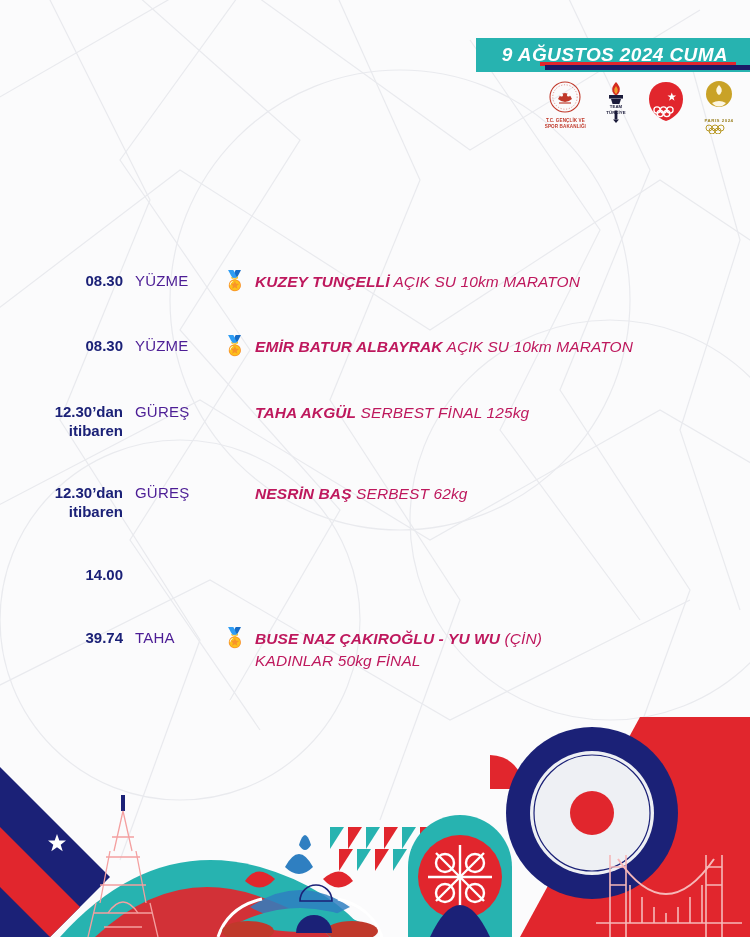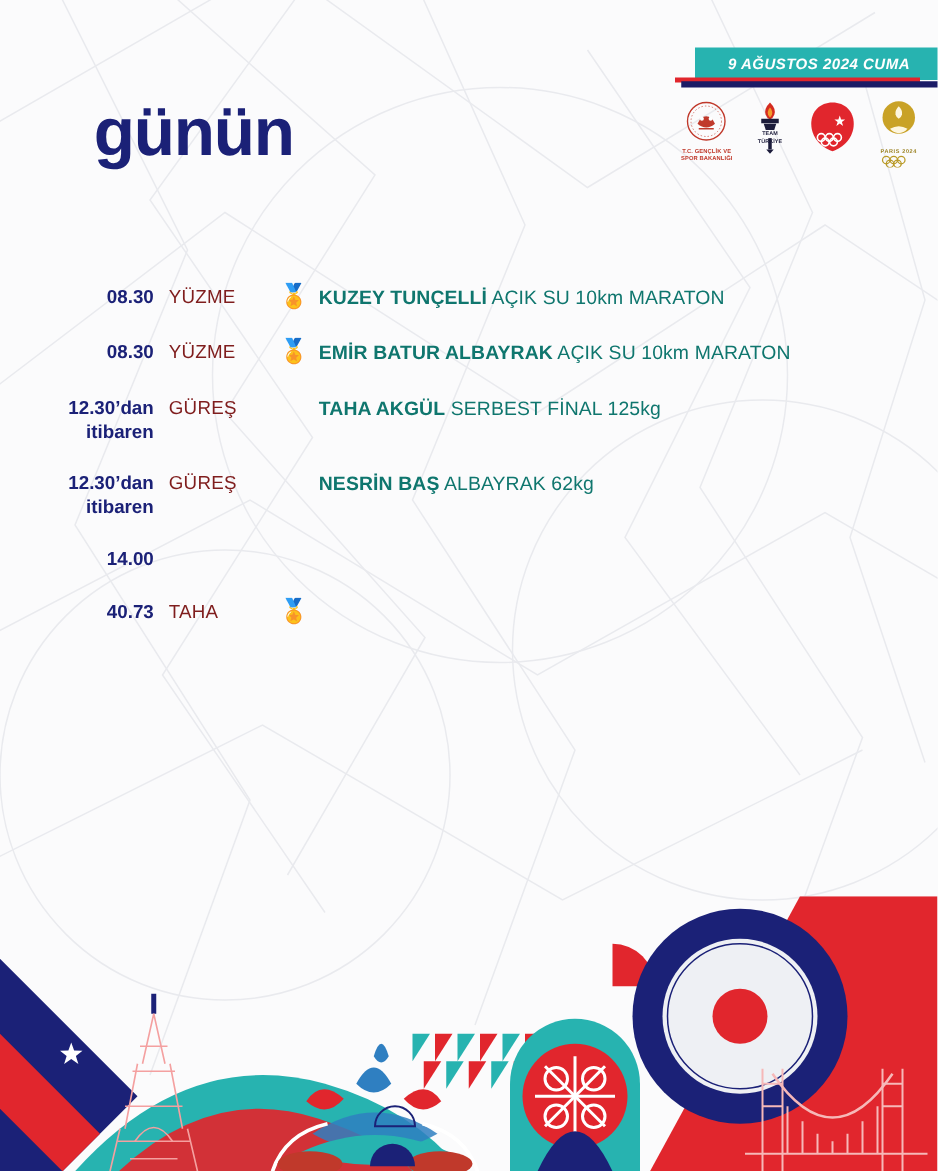--- a/index.html
+++ b/index.html
@@ -19,21 +19,21 @@
 
   
   .date-banner-wrap{
     position:absolute; top:38px; right:0; z-index:5;
   }
   .date-banner{
     background:#27b3b0;
     color:#ffffff;
     font-style:italic;
     font-weight:bold;
-    font-size:12px;
+    font-size:19px;
     letter-spacing:.4px;
     padding:6px 22px 6px 26px;
     white-space:nowrap;
   }
   .banner-rule-red{
     position:absolute; right:14px; top:23.5px;
     width:196px; height:4px; background:#e1262d;
   }
   .banner-rule-navy{
     position:absolute; right:0px; top:27px;
@@ -64,43 +64,45 @@
   }
   .page-title .l2{ display:block; }
 
   
   .schedule{
     position:absolute; left:0; top:228px; width:750px; z-index:5;
   }
   .row{
     display:flex; align-items:flex-start;
     margin-bottom:22px;
+    margin-top:43px;
   }
   .col-time{
     width:123px; flex:0 0 123px;
     text-align:right;
     font-weight:bold; font-size:15px; color:#1b2177;
     line-height:1.25; padding-top:1px;
   }
   .col-sport{
     width:80px; flex:0 0 80px;
     margin-left:12px;
-    font-size:15px; color:#7f1d1d;
+    font-size:15px; color:#4c1d95;
     line-height:1.25; padding-top:1px;
     letter-spacing:.2px;
   }
   .col-medal{
     width:40px; flex:0 0 40px;
     text-align:center; font-size:19px; line-height:1.1;
   }
   .col-event{
     flex:1 1 auto;
-    font-size:15.5px; color:#0f766e;
+    font-size:15.5px; color:#be185d;
     line-height:1.45; padding-top:0px;
     letter-spacing:.1px;
+    font-style:italic;
   }
   .col-event .athlete{ font-weight:bold; }
   .col-event .detail{ font-weight:normal; }
   .col-event .line2{ display:block; font-weight:normal; }
 
   
   .footer-art{
     position:absolute; left:0; bottom:0; width:750px; height:220px; z-index:4;
   }
 </style>
@@ -193,21 +195,20 @@
           <circle cx="17" cy="4" r="3"></circle>
         <circle cx="8" cy="7" r="3"></circle>
           <circle cx="14" cy="7" r="3"></circle>
       </g>
     </svg>
   </div>
 
 </div>
 
 <h1 class="page-title">
-  <span>günün</span>
 </h1>
 
 <div class="schedule">
     <div class="row">
       <div class="col-time"><span>08.30</span></div>
       <div class="col-sport"><span>YÜZME</span></div>
       <div class="col-medal">🏅</div>
       <div class="col-event"><span class="athlete">KUZEY TUNÇELLİ</span><span class="detail"> AÇIK SU 10km MARATON</span></div>
     </div>
     <div class="row">
@@ -219,30 +220,31 @@
     <div class="row">
       <div class="col-time"><span>12.30’dan</span><br><span>itibaren</span></div>
       <div class="col-sport"><span>GÜREŞ</span></div>
       <div class="col-medal"></div>
       <div class="col-event"><span class="athlete">TAHA AKGÜL</span><span class="detail"> SERBEST FİNAL 125kg</span></div>
     </div>
     <div class="row">
       <div class="col-time"><span>12.30’dan</span><br><span>itibaren</span></div>
       <div class="col-sport"><span>GÜREŞ</span></div>
       <div class="col-medal"></div>
-      <div class="col-event"><span class="athlete">NESRİN BAŞ</span><span class="detail"> ALBAYRAK 62kg</span></div>
+      <div class="col-event"><span class="athlete">NESRİN BAŞ</span><span class="detail"> SERBEST 62kg</span></div>
     </div>
     <div class="row">
       <div class="col-time"><span>14.00</span></div>
       <div class="col-medal"></div>
     </div>
     <div class="row">
-      <div class="col-time"><span>40.73</span></div>
+      <div class="col-time"><span>39.74</span></div>
       <div class="col-sport"><span>TAHA</span></div>
       <div class="col-medal">🏅</div>
+      <div class="col-event"><span class="athlete">BUSE NAZ ÇAKIROĞLU - YU WU</span><span class="detail"> (ÇİN)</span><span class="line2">KADINLAR 50kg FİNAL</span></div>
     </div>
   </div>
 
 <svg class="footer-art" width="750" height="220" viewBox="0 0 750 220" aria-hidden="true">
   <defs>
     <clipPath id="footclip">
         <rect x="0" y="0" width="750" height="220"></rect>
       </clipPath>
   </defs>
   <g clip-path="url(#footclip)">

